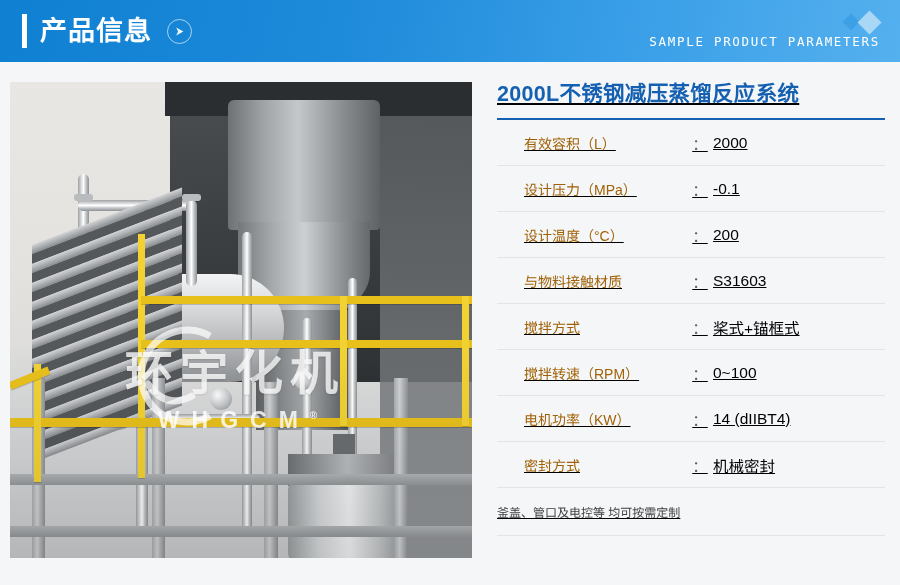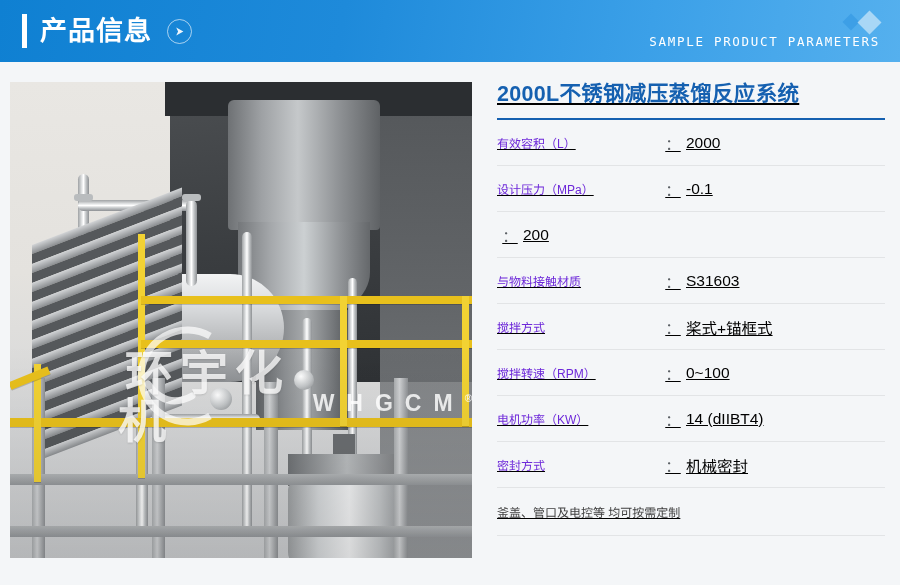--- a/index.html
+++ b/index.html
@@ -108,21 +108,21 @@
   .valve  { position:absolute; border-radius:50%;
           background:radial-gradient(circle at 35% 32%,#ffffff,#c3c6c8 55%,#85888b); }
 
   .ph-shadow { left:0; top:0; width:462px; height:476px;
           background:linear-gradient(180deg,rgba(0,0,0,0) 55%,rgba(0,0,0,.10) 100%); }
 
   
   .wm { position:absolute; left:0; top:0; width:462px; height:476px;
         pointer-events:none; }
   .wm-inner { position:absolute; left:108px; top:268px;
-        display:flex; flex-direction:row; align-items:center; }
+        display:flex; flex-direction:column; align-items:center; }
   .wm-cn { font-size:48px; font-weight:bold; color:rgba(255,255,255,.78);
         letter-spacing:7px; line-height:1; text-indent:7px;
         text-shadow:0 1px 2px rgba(0,0,0,.12); }
   .wm-en { font-size:23px; font-weight:bold; color:rgba(255,255,255,.82);
         letter-spacing:12px; line-height:1; margin-top:11px; text-indent:12px;
         position:relative; }
   .wm-reg { font-size:10px; vertical-align:super; letter-spacing:0; }
   .wm-mark { position:absolute; left:108px; top:238px; width:112px; height:112px; }
 
   
@@ -132,21 +132,21 @@
     line-height:1.15; padding-bottom:11px; white-space:nowrap;
   }
   .title-rule { height:2.5px; background:#1560b0; width:100%; }
 
   .row {
     display:flex; align-items:center; height:46px;
     border-bottom:1px solid #e2e4e6;
   }
   .row .label {
     width:163px; flex:0 0 163px;
-    color:#6d28d9; font-size:12px; white-space:nowrap;
+    color:#a16207; font-size:14px; white-space:nowrap;margin-left:27px;
   }
   .row .colon {
     width:26px; flex:0 0 26px; text-align:center;
     color:#5c6166; font-size:15.5px;
   }
   .row .value {
     color:#000000; font-size:15.5px; white-space:nowrap;
   }
   .note-row {
     display:flex; align-items:center; height:48px;
@@ -281,20 +281,21 @@
           <div class="label">有效容积（L）</div>
           <div class="colon">：</div>
           <div class="value">2000</div>
         </div>
         <div class="row">
           <div class="label">设计压力（MPa）</div>
           <div class="colon">：</div>
           <div class="value">-0.1</div>
         </div>
         <div class="row">
+          <div class="label">设计温度（°C）</div>
           <div class="colon">：</div>
           <div class="value">200</div>
         </div>
         <div class="row">
           <div class="label">与物料接触材质</div>
           <div class="colon">：</div>
           <div class="value">S31603</div>
         </div>
         <div class="row">
           <div class="label">搅拌方式</div>

